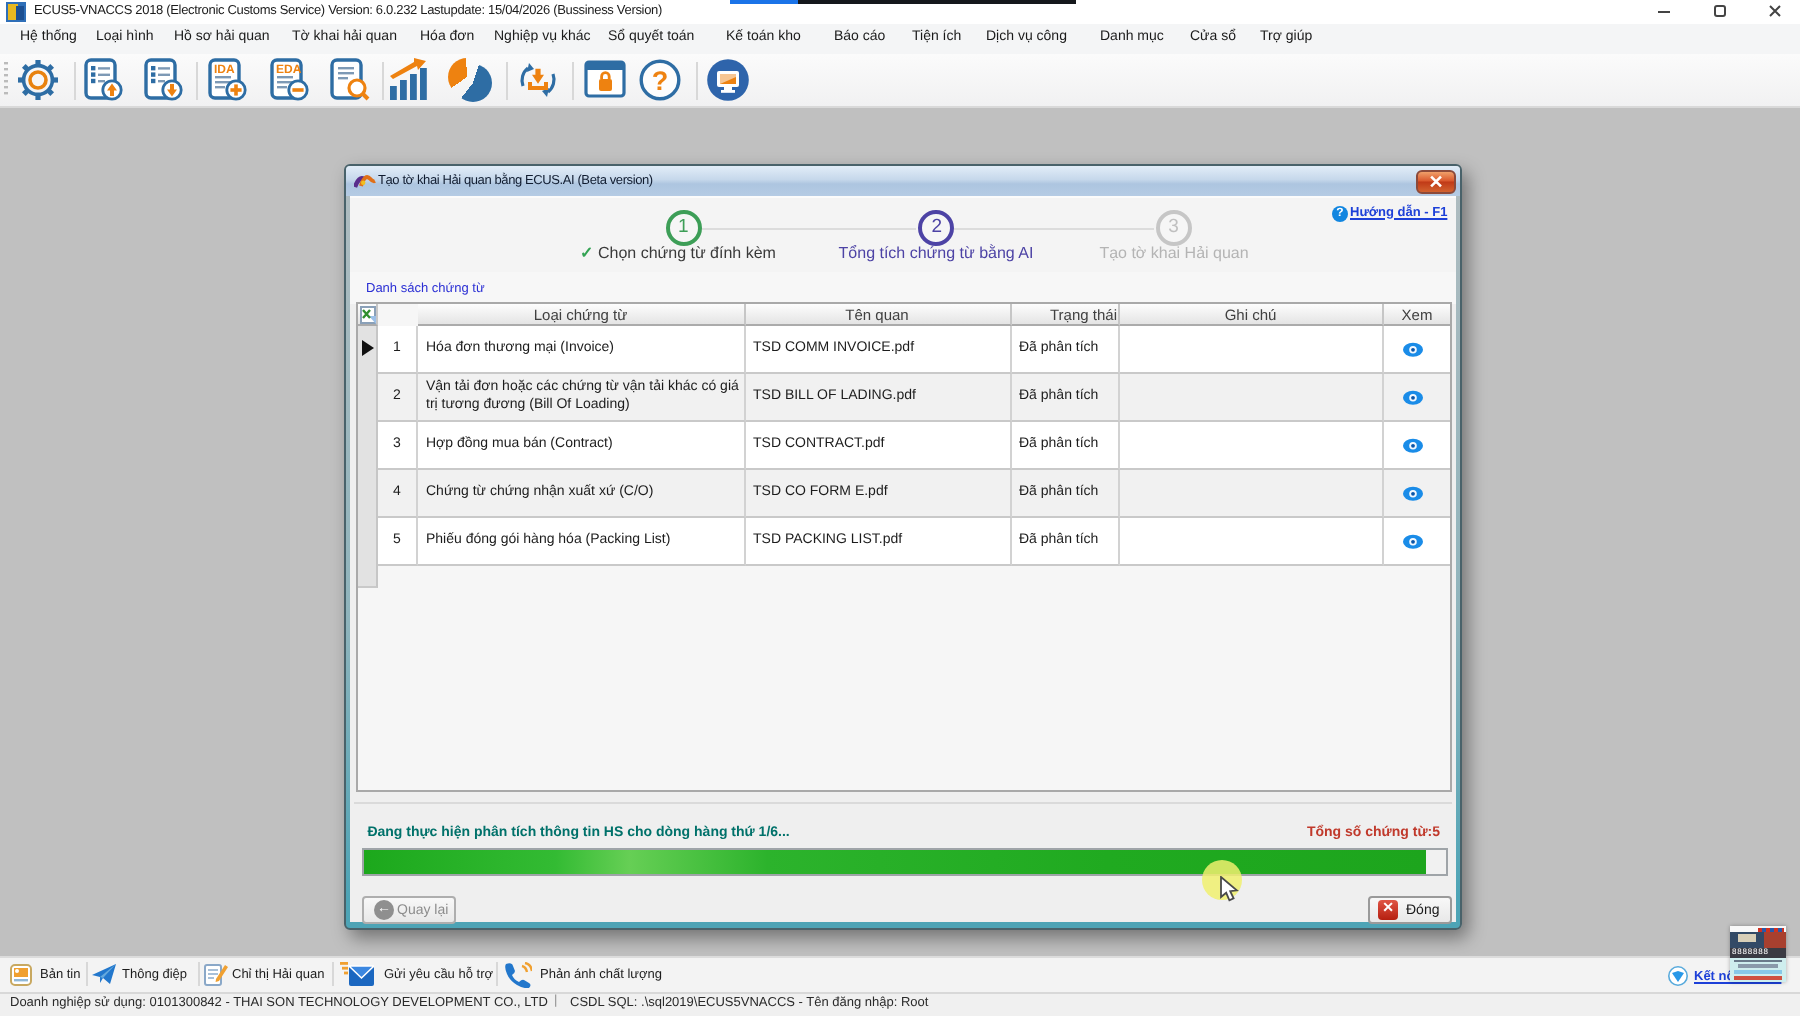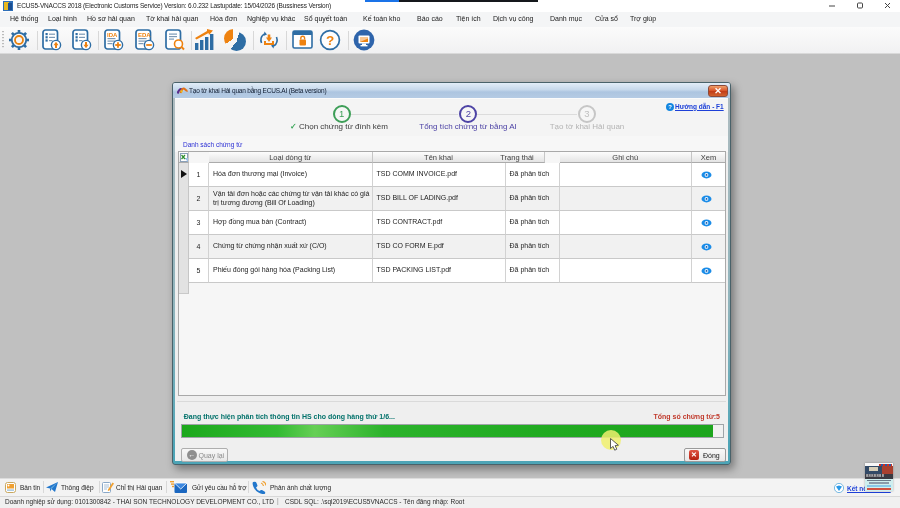--- a/index.html
+++ b/index.html
@@ -269,23 +269,23 @@
 
       <div class="abs" id="grid">
 
         <div class="hcell" style="left:0;width:10.5px;"></div>
         <svg style="position:absolute;left:1.5px;top:1.5px;" width="8" height="9" viewBox="0 0 8 9">
             <rect x="0.5" y="0.5" width="7" height="8" fill="#fff" stroke="#8aa0b8" stroke-width="1"></rect>
             <path d="M4.5 5 L8 5 L8 9 Z" fill="#9cc0e8"></path>
             <path d="M1.5 2 L5 6 M5 2 L1.5 6" stroke="#2f8f2f" stroke-width="1.2"></path>
           </svg>
         <div class="hcell" style="left:10.5px;width:20px;margin-left:32px;">STT</div>
-        <div class="hcell" style="left:30.5px;width:163.5px;">Loại dòng từ</div>
-        <div class="hcell" style="left:194px;width:133px;">Tên khai</div>
-        <div class="hcell" style="left:312px;width:54px;">Trạng thái</div>
+        <div class="hcell" style="left:30.5px;width:163.5px;">Loại chứng từ</div>
+        <div class="hcell" style="left:194px;width:133px;">Tên quan</div>
+        <div class="hcell" style="left:327px;width:54px;text-align:right;">Trạng thái</div>
         <div class="hcell" style="left:381px;width:132.5px;">Ghi chú</div>
         <div class="hcell" style="left:513.5px;width:33px;border-right:none;">Xem</div>
 
         <div class="selcol" style="top:11px;"></div>
         <svg style="position:absolute;left:2px;top:18.5px;" width="6" height="8">
             <polygon points="0,0 6,4 0,8" fill="#111"></polygon>
           </svg>
 
         <div class="cell" style="left:10.5px;top:11px;width:20px;height:24px;background:#fff;">
             <div class="cc">1</div>

